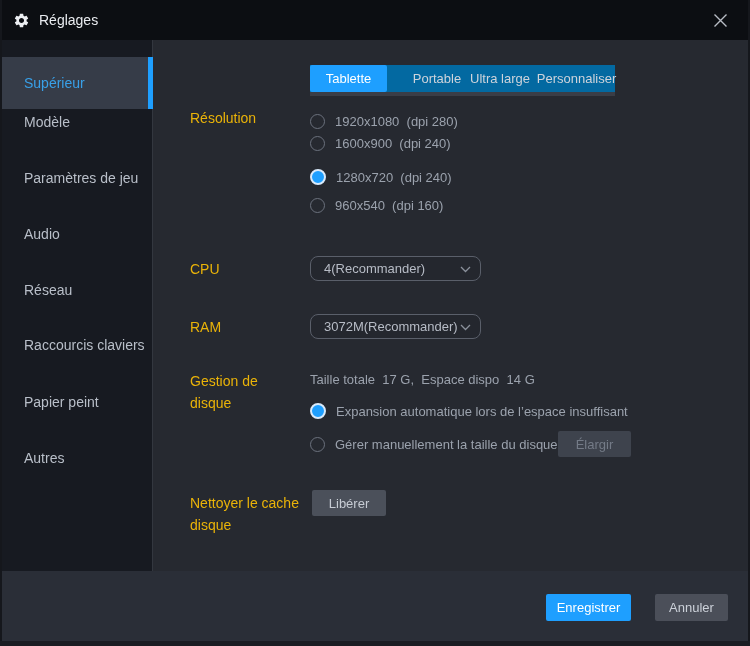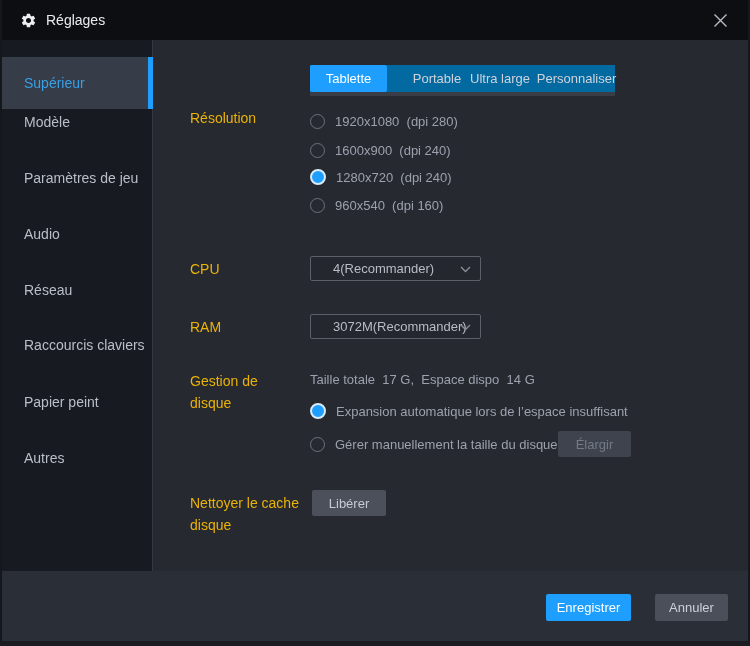--- a/index.html
+++ b/index.html
@@ -11,21 +11,21 @@
   }
   
   .edge { position:absolute; background:#15171c; z-index:50; }
   .edge-left { left:0; top:0; width:2px; height:646px; }
   .edge-right { right:0; top:0; width:2px; height:646px; }
   .edge-bottom { left:0; bottom:0; width:750px; height:5px; background:#1a1c22; }
 
   
   .titlebar {
     position:absolute; left:0; top:0; width:750px; height:40px;
-    background:#0c0e12; display:flex; align-items:center; padding-left:20px;
+    background:#0c0e12; display:flex; align-items:center; padding-left:13px;
   }
   .titlebar .gear { width:17px; height:17px; margin-right:9px; display:block; }
   .titlebar .title { color:#e9ebef; font-size:14px; }
   .close-btn {
     position:absolute; right:8px; top:0; width:44px; height:40px;
     display:flex; align-items:center; justify-content:center; cursor:pointer;
   }
 
   
   .sidebar {
@@ -61,22 +61,22 @@
   .radio {
     width:15px; height:15px; border-radius:50%;
     border:1px solid #6b717d; background:transparent; flex:none; cursor:pointer;
   }
   .radio.checked { width:16px; height:16px; border:2px solid #d9eafb; background:#1e9fff; }
   .radio-label { margin-left:10px; color:#9ba2ad; font-size:13px; white-space:pre; }
 
   
   .select {
     position:absolute; left:156px; width:171px; height:25px;
-    border:1px solid #5a5f6a; background:#24272e; border-radius:2px;
-    display:flex; align-items:center; padding-left:22px;
+    border:1px solid #5a5f6a; background:#24272e; border-radius:8px;
+    display:flex; align-items:center; padding-left:13px;
     color:#b7bcc6; font-size:13px; cursor:pointer;
   }
   .select .chev { position:absolute; right:9px; top:9px; }
 
   .info-text { position:absolute; color:#9ba2ad; font-size:13px; white-space:pre; }
 
   .btn {
     display:flex; align-items:center; justify-content:center;
     font-size:13px; border-radius:2px; cursor:pointer; position:absolute;
   }
@@ -141,21 +141,21 @@
     <div class="tab selected" style="width:77px;">Tablette</div>
     <div class="tab" style="width:75px;padding-left:25px;">Portable</div>
     <div class="tab" style="width:76px;">Ultra large</div>
     <div class="tab" style="width:77px;">Personnaliser</div>
   </div>
 
   <div class="radio-row" style="top:67px;">
     <span class="radio"></span>
     <span class="radio-label">1920x1080  (dpi 280)</span>
   </div>
-  <div class="radio-row" style="top:96px;">
+  <div class="radio-row" style="top:89px;">
     <span class="radio"></span>
     <span class="radio-label">1600x900  (dpi 240)</span>
   </div>
   <div class="radio-row" style="top:123px;">
     <span class="radio checked"></span>
     <span class="radio-label">1280x720  (dpi 240)</span>
   </div>
   <div class="radio-row" style="top:151px;">
     <span class="radio"></span>
     <span class="radio-label">960x540  (dpi 160)</span>

